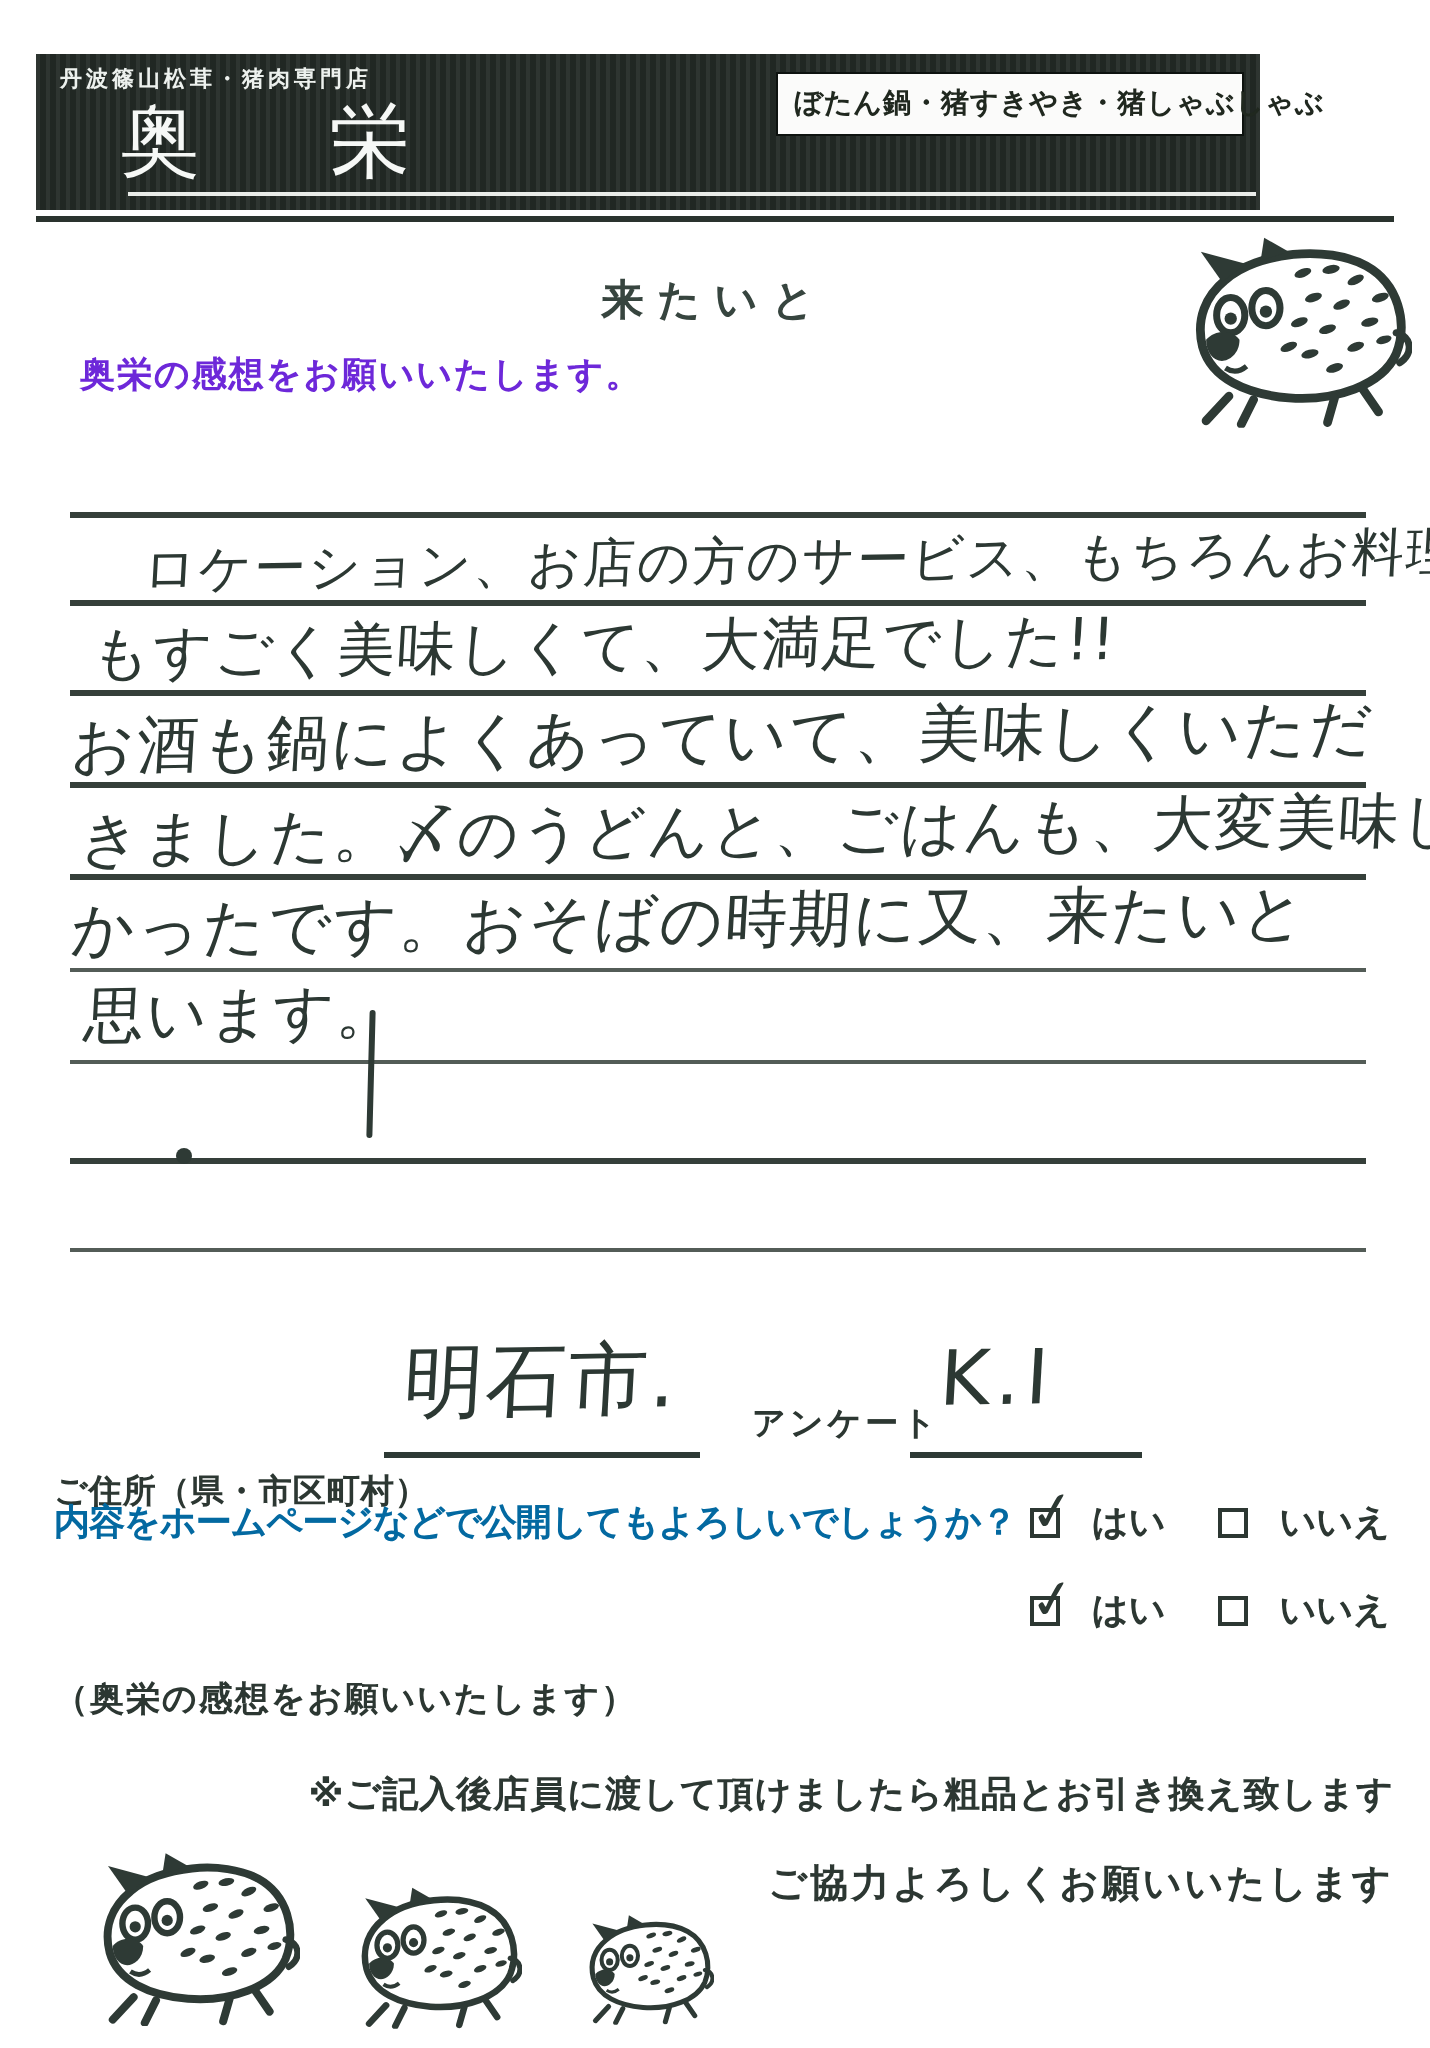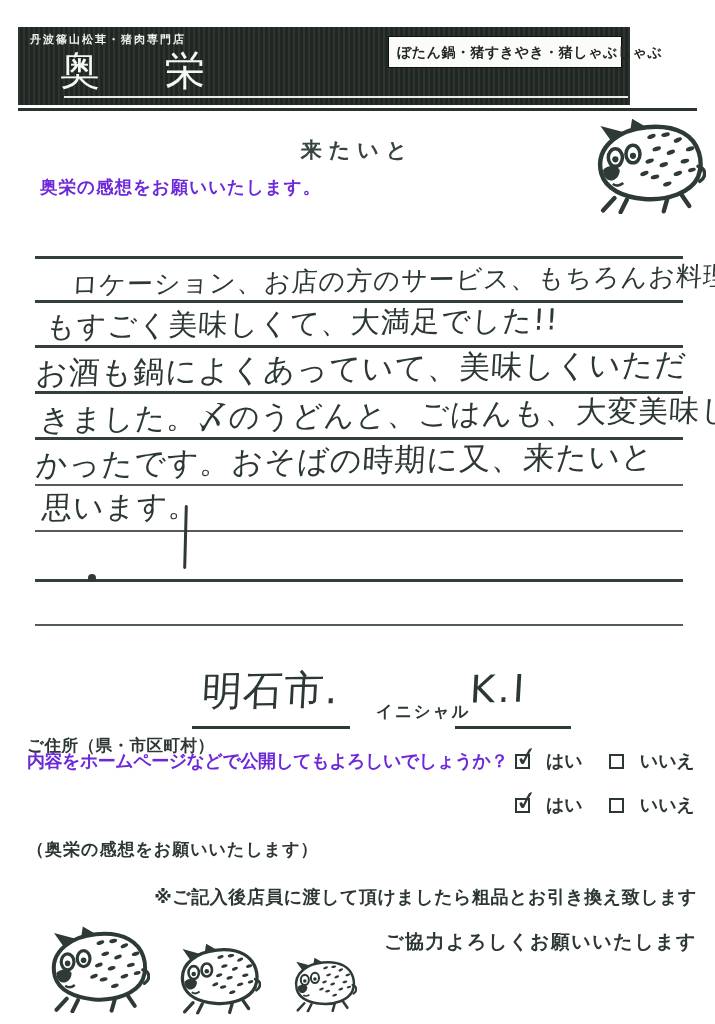--- a/index.html
+++ b/index.html
@@ -90,21 +90,21 @@
   .init-label   { position:absolute; left:376px; top:701px; font-size:16.5px; font-weight:bold; letter-spacing:2px; color:#2c3732;}
   .init-line    { position:absolute; left:455px; top:726px; width:116px; height:3px; background:#2e3a35; }
   .init-value   { position:absolute; left:470px; top:667px; font-size:38px; letter-spacing:3px;}
 
   
   .q-row {
     position:absolute; left:27px; right:20px; height:26px;
     display:flex; align-items:center;
   }
   .q1 { top:748px; } .q2 { top:792px; }
-  .q-text { font-size:18px; font-weight:bold; color:#6d28d9; letter-spacing:-0.5px; white-space:nowrap; }
+  .q-text { font-size:18px; font-weight:bold; color:#0369a1; letter-spacing:-0.5px; white-space:nowrap; }
   .opt { display:flex; align-items:center; gap:16px; }
   .opt-yes { margin-left:auto; }
   .opt-no  { margin-left:26px; }
   .cb {
     position:relative; width:15px; height:15px;
     border:2.5px solid #2c3732; background:#fff;
   }
   .cb[data-checked="true"]::after {
     content:"\2713";
     position:absolute; left:-2px; top:-15px;
@@ -194,21 +194,21 @@
   <div class="hand" style="left:36px; top:348px; font-size:31px">お酒も鍋によくあっていて、美味しくいただ</div>
   <div class="hand" style="left:40px; top:395px; font-size:30px">きました。〆のうどんと、ごはんも、大変美味し</div>
   <div class="hand" style="left:36px; top:440px; font-size:31px">かったです。おそばの時期に又、来たいと</div>
   <div class="hand" style="left:42px; top:487px; font-size:30px">思います。</div>
   <div class="pen-stroke"></div>
   <div class="ink-dot"></div>
 
   <div class="addr-label">ご住所（県・市区町村）</div>
   <div class="addr-line"></div>
   <div class="addr-value hand">明石市.</div>
-  <div class="init-label">イニシャル</div>
+  <div class="init-label">アンケート</div>
   <div class="init-line"></div>
   <div class="init-value hand">K.I</div>
 
   <div class="q-row q1">
     <span class="q-text">内容をホームページなどで公開してもよろしいでしょうか？</span>
     <span class="opt opt-yes">
       <span class="cb" data-checked="true"></span>
       <span class="opt-label">はい</span>
     </span>
     <span class="opt opt-no">

